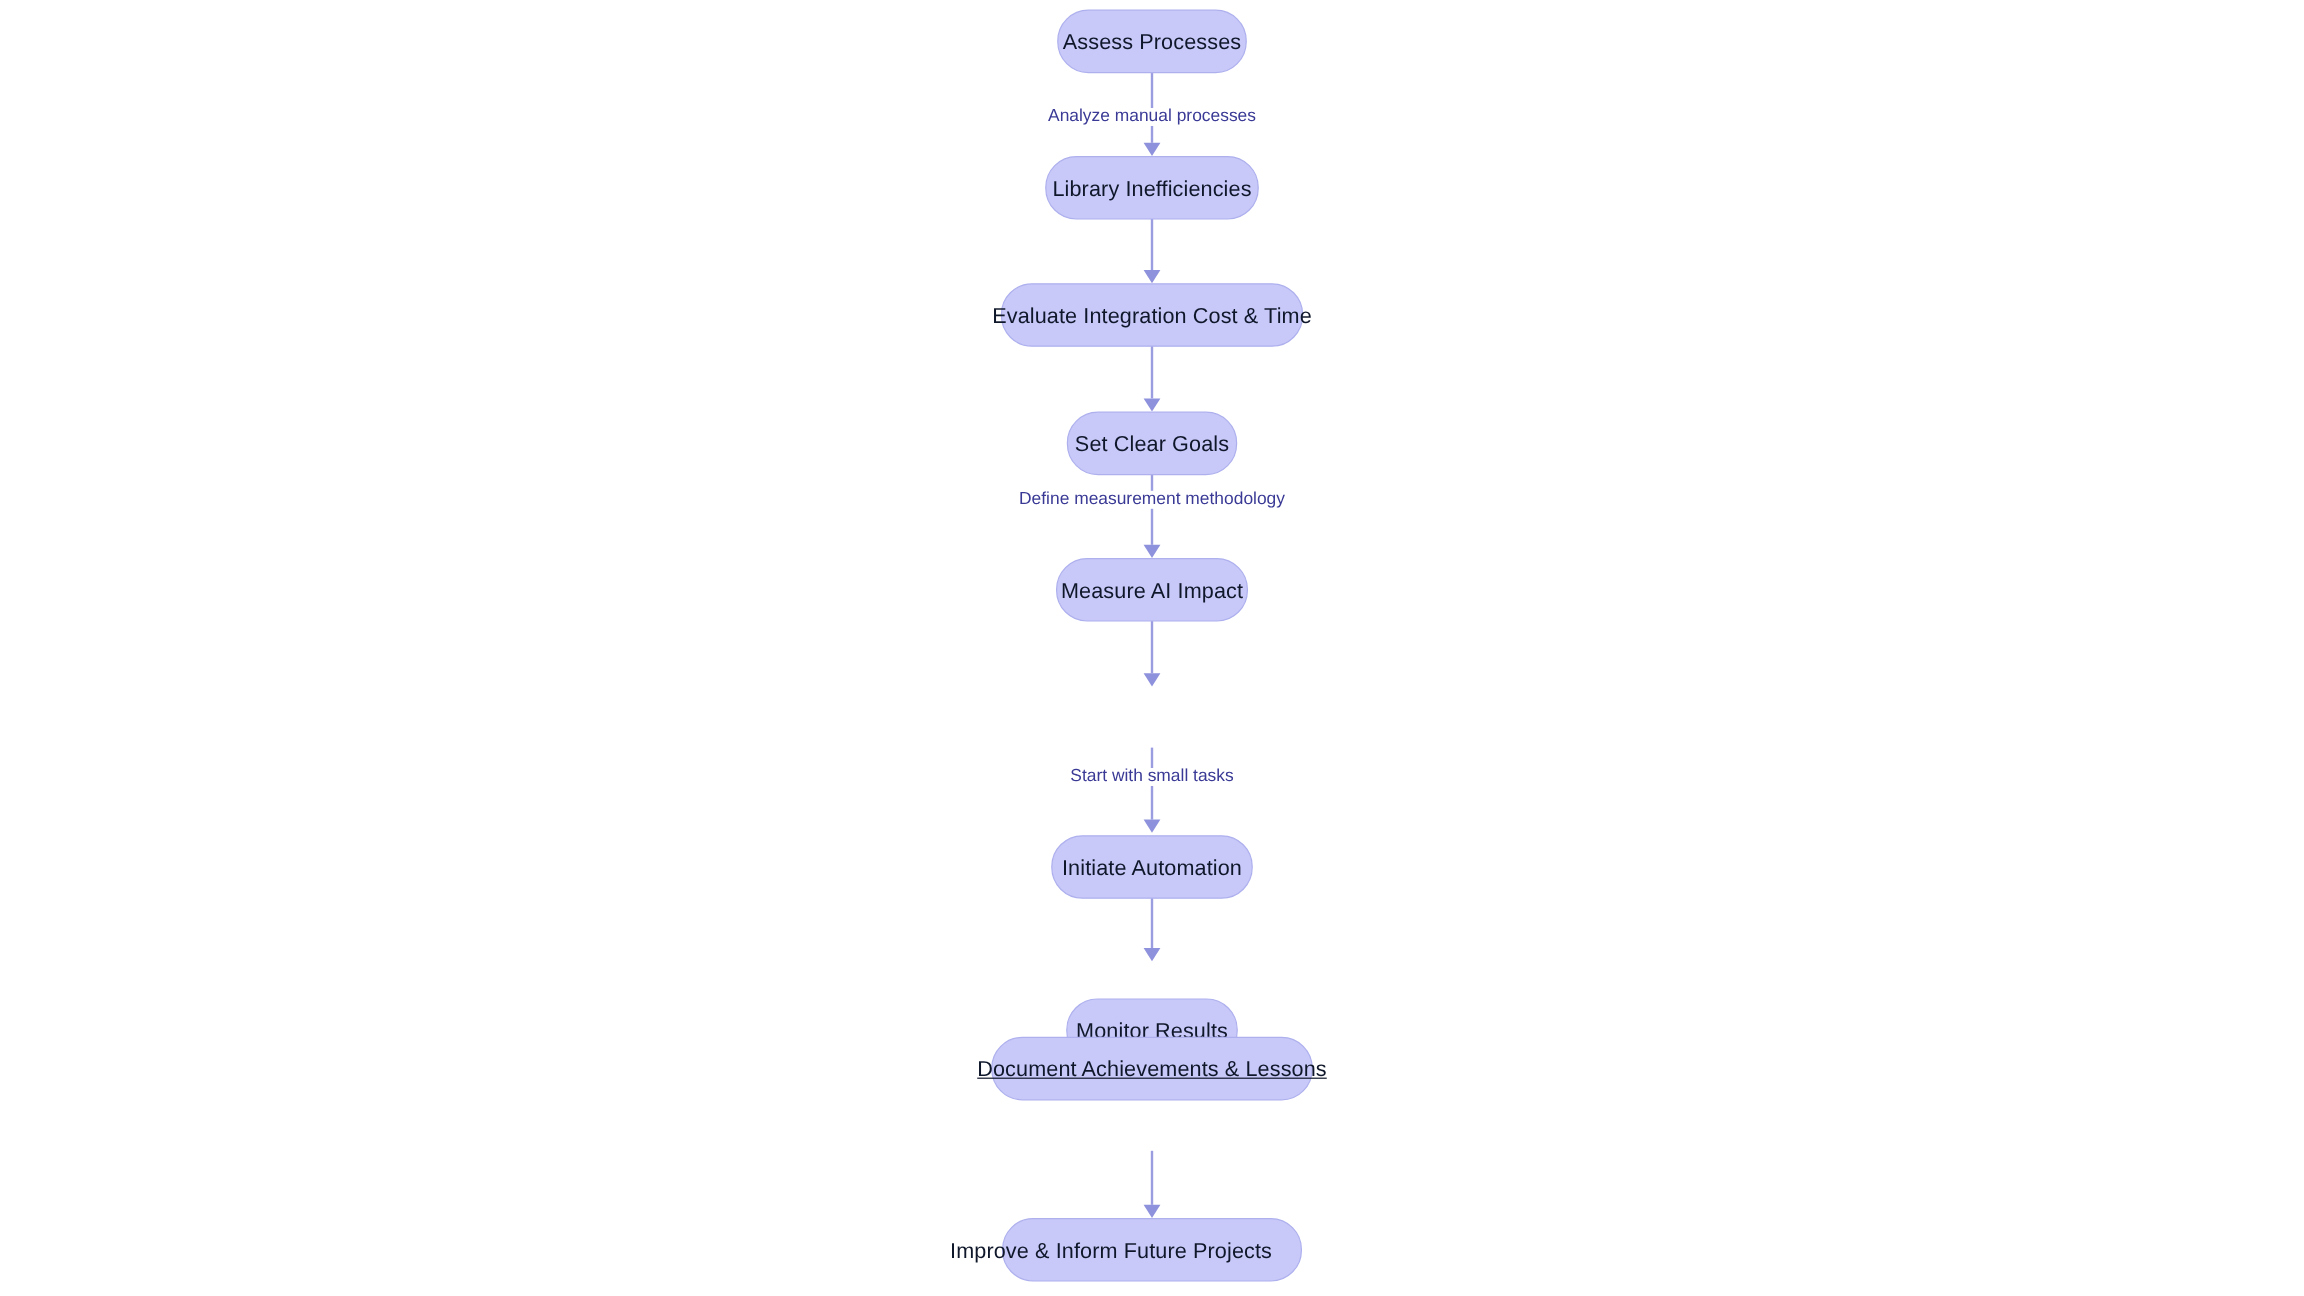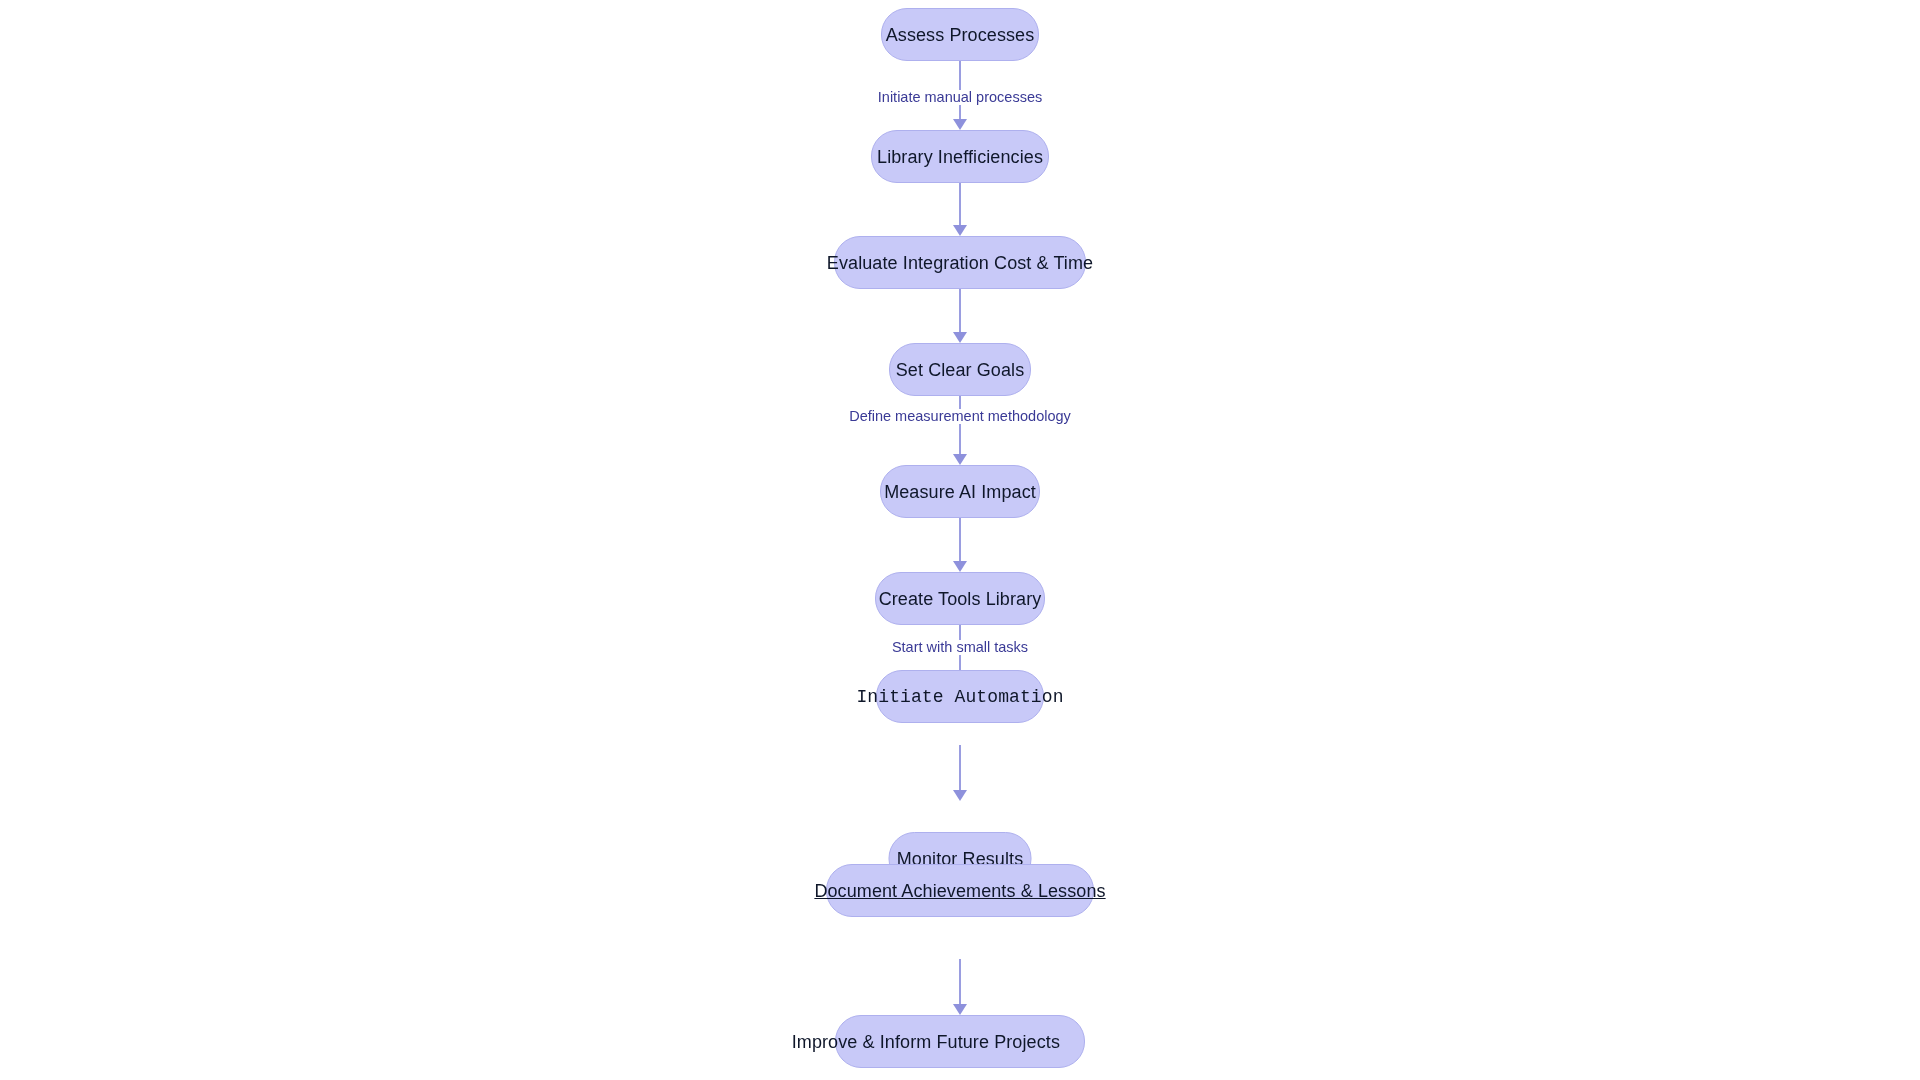--- a/index.html
+++ b/index.html
@@ -80,21 +80,21 @@
     padding: 0 5px;
     line-height: 1;
   }
 </style>
 </head>
 <body>
 
 <div id="flow-canvas">
     <div class="edge" style="top: 59px; height: 60px;"></div>
     <div class="arrowhead" style="top: 119px;"></div>
-    <div class="edge-label" style="top: 90px;">Initiate manual processes</div>
+    <div class="edge-label" style="top: 90px;">Analyze manual processes</div>
     <div class="edge" style="top: 181px; height: 44px;"></div>
     <div class="arrowhead" style="top: 225px;"></div>
     <div class="edge" style="top: 287px; height: 45px;"></div>
     <div class="arrowhead" style="top: 332px;"></div>
     <div class="edge" style="top: 394px; height: 60px;"></div>
     <div class="arrowhead" style="top: 454px;"></div>
     <div class="edge-label" style="top: 409px;">Define measurement methodology</div>
     <div class="edge" style="top: 516px; height: 45px;"></div>
     <div class="arrowhead" style="top: 561px;"></div>
     <div class="edge" style="top: 623px; height: 60px;"></div>
@@ -114,24 +114,21 @@
     </div>
     <div class="node" style="top: 236px; width: 252px;">
       <span class="node-label">Evaluate Integration Cost &amp; Time</span>
     </div>
     <div class="node" style="top: 343px; width: 142px;">
       <span class="node-label">Set Clear Goals</span>
     </div>
     <div class="node" style="top: 465px; width: 160px;">
       <span class="node-label">Measure AI Impact</span>
     </div>
-    <div class="node" style="top: 572px; width: 170px;">
-      <span class="node-label">Create Tools Library</span>
-    </div>
-    <div class="node" style="top: 670px; width: 168px; font-family: Liberation Mono, monospace;">
+    <div class="node" style="top: 696px; width: 168px;">
       <span class="node-label">Initiate Automation</span>
     </div>
     <div class="node" style="top: 811px; width: 143px; margin-top: 21px;">
       <span class="node-label">Monitor Results</span>
     </div>
     <div class="node" style="top: 864px; width: 268px; text-decoration: underline;">
       <span class="node-label">Document Achievements &amp; Lessons</span>
     </div>
     <div class="node" style="top: 1015px; width: 250px; justify-content: flex-end;">
       <span class="node-label">Improve &amp; Inform Future Projects</span>

